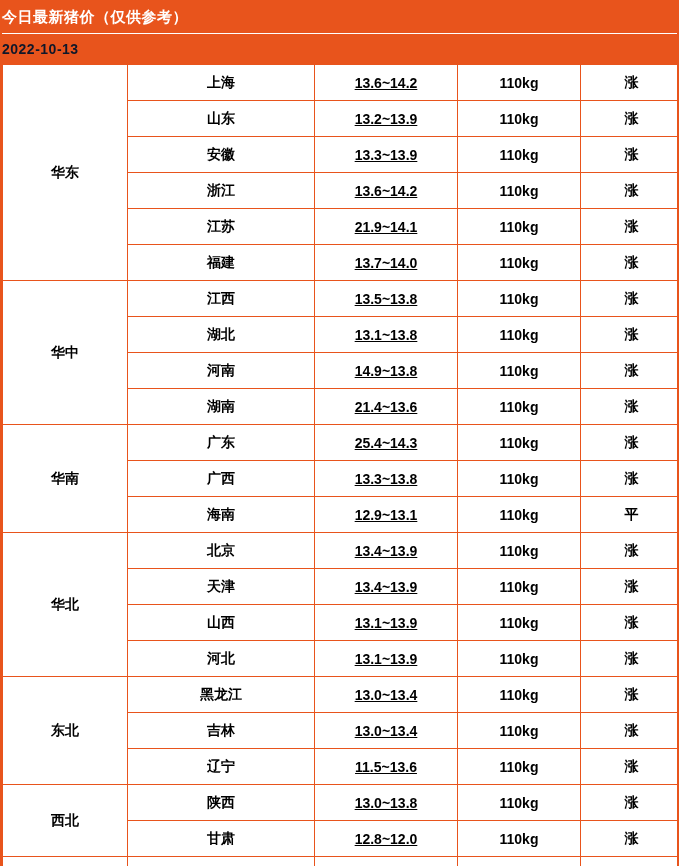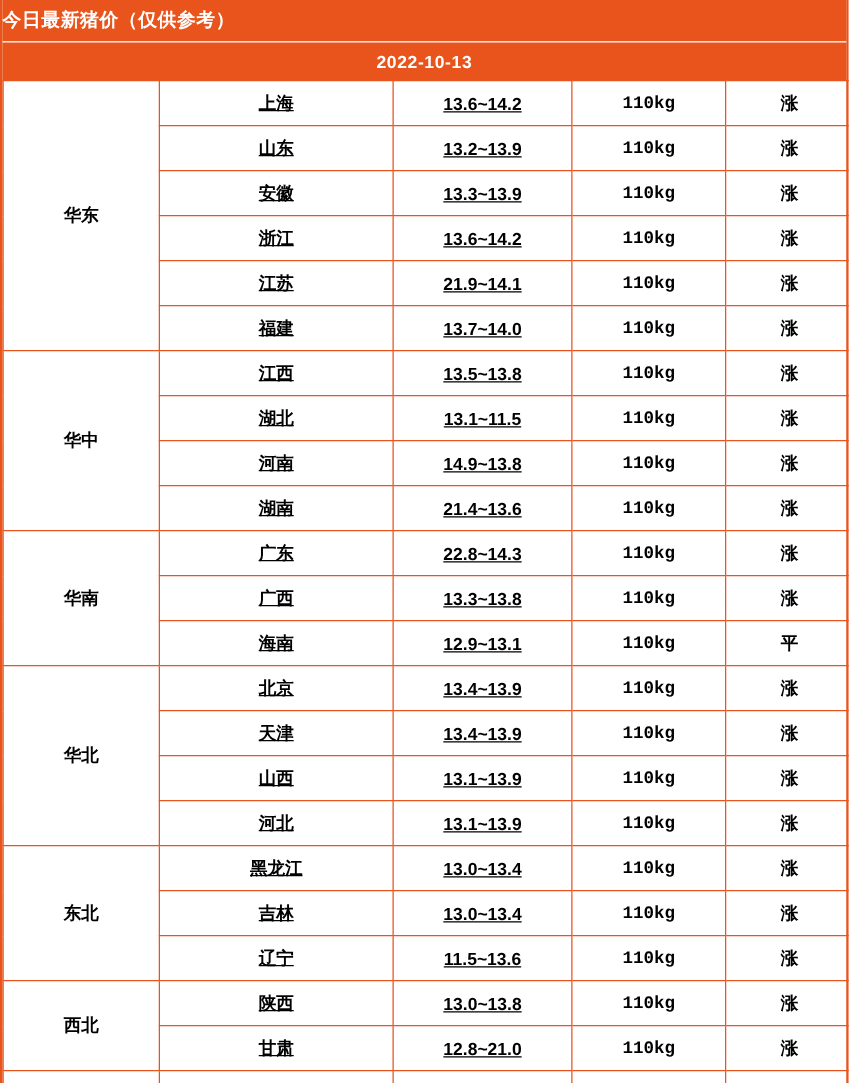--- a/index.html
+++ b/index.html
@@ -23,24 +23,24 @@
     color: #ffffff;
     font-size: 15px;
     font-weight: bold;
     text-align: left;
     height: 33px;
     line-height: 33px;
     letter-spacing: 0.5px;
   }
   .date-bar {
     background: #E8541C;
-    color: #ffffff;
+    color: #0f172a;
     font-size: 14px;
     font-weight: bold;
-    text-align: center;
+    text-align: left;
     height: 30px;
     line-height: 30px;
     border-top: 1px solid #ffffff;
     letter-spacing: 0.5px;
   }
   table.price-table {
     border-collapse: collapse;
     width: 679px;
     table-layout: fixed;
   }
@@ -53,31 +53,29 @@
     font-weight: bold;
     color: #000000;
     padding: 0;
   }
   td.region {
     width: 124px;
     font-size: 15px;
   }
   td.province {
     width: 186px;
-    text-decoration: underline;
   }
   td.price {
     width: 142px;
     font-size: 13.5px;
     text-decoration: underline;
   }
   td.weight {
     width: 122px;
     font-size: 13px;
-    font-family: Liberation Mono, monospace;
   }
   td.trend {
     width: 101px;
     color: #E02020;
     font-size: 15px;
   }
   td.trend.flat {
     color: #000000;
   }
   .group-sep td {
@@ -131,40 +129,40 @@
         </tr>
         <tr class="group-sep">
           <td class="region" rowspan="4">华中</td>
           <td class="province">江西</td>
           <td class="price">13.5~13.8</td>
           <td class="weight">110kg</td>
           <td class="trend">涨</td>
         </tr>
         <tr>
           <td class="province">湖北</td>
-          <td class="price">13.1~11.5</td>
+          <td class="price">13.1~13.8</td>
           <td class="weight">110kg</td>
           <td class="trend">涨</td>
         </tr>
         <tr>
           <td class="province">河南</td>
           <td class="price">14.9~13.8</td>
           <td class="weight">110kg</td>
           <td class="trend">涨</td>
         </tr>
         <tr>
           <td class="province">湖南</td>
           <td class="price">21.4~13.6</td>
           <td class="weight">110kg</td>
           <td class="trend">涨</td>
         </tr>
         <tr class="group-sep">
           <td class="region" rowspan="3">华南</td>
           <td class="province">广东</td>
-          <td class="price">22.8~14.3</td>
+          <td class="price">25.4~14.3</td>
           <td class="weight">110kg</td>
           <td class="trend">涨</td>
         </tr>
         <tr>
           <td class="province">广西</td>
           <td class="price">13.3~13.8</td>
           <td class="weight">110kg</td>
           <td class="trend">涨</td>
         </tr>
         <tr>
@@ -219,21 +217,21 @@
         </tr>
         <tr class="group-sep">
           <td class="region" rowspan="2">西北</td>
           <td class="province">陕西</td>
           <td class="price">13.0~13.8</td>
           <td class="weight">110kg</td>
           <td class="trend">涨</td>
         </tr>
         <tr>
           <td class="province">甘肃</td>
-          <td class="price">12.8~21.0</td>
+          <td class="price">12.8~12.0</td>
           <td class="weight">110kg</td>
           <td class="trend">涨</td>
         </tr>
         <tr class="group-sep">
           <td class="region" rowspan="4">西南</td>
           <td class="province">重庆</td>
           <td class="price">13.4~13.7</td>
           <td class="weight">110kg</td>
           <td class="trend">涨</td>
         </tr>

